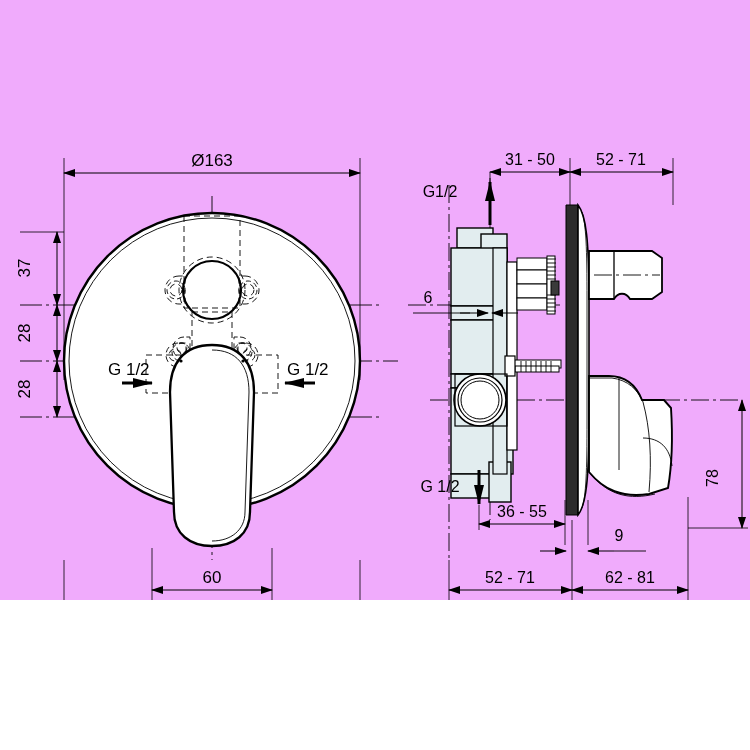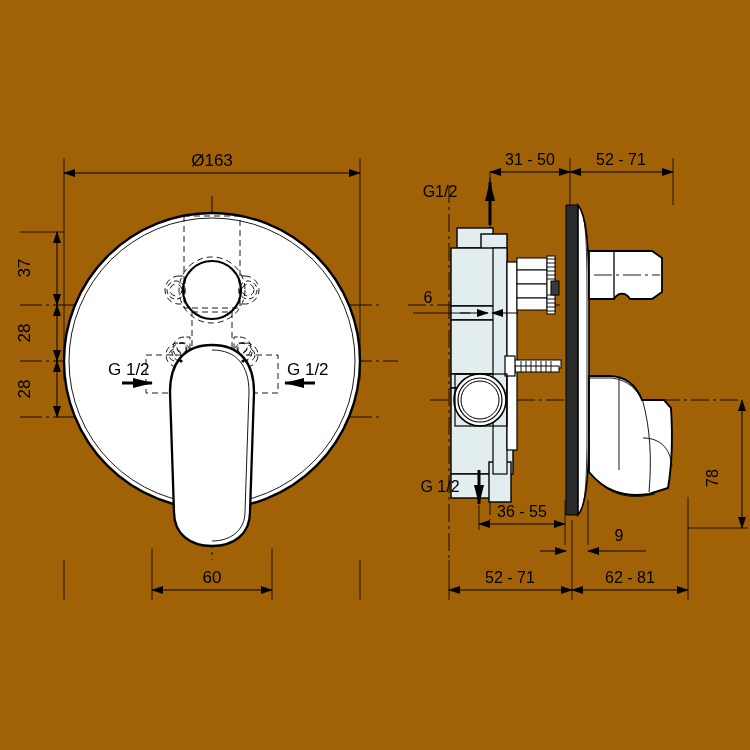--- a/index.html
+++ b/index.html
@@ -1,18 +1,18 @@
 <!DOCTYPE html>
 <html><head>
 <meta charset="utf-8">
 <style>
   html,body{margin:0;padding:0;background:#ffffff;}
   body{width:750px;height:750px;overflow:hidden;
        font-family:"Liberation Sans", sans-serif;}
-  #sheet{position:relative;width:750px;height:750px;background:#a16207;}
+  #sheet{position:relative;width:750px;height:600px;background:#f0abfc;}
   svg{display:block;}
   text{font-family:"Liberation Sans", sans-serif;fill:#000000;}
 </style>
 </head>
 <body>
 
 <div id="sheet">
 <svg width="750" height="750" viewBox="0 0 750 750">
 
   <defs>

